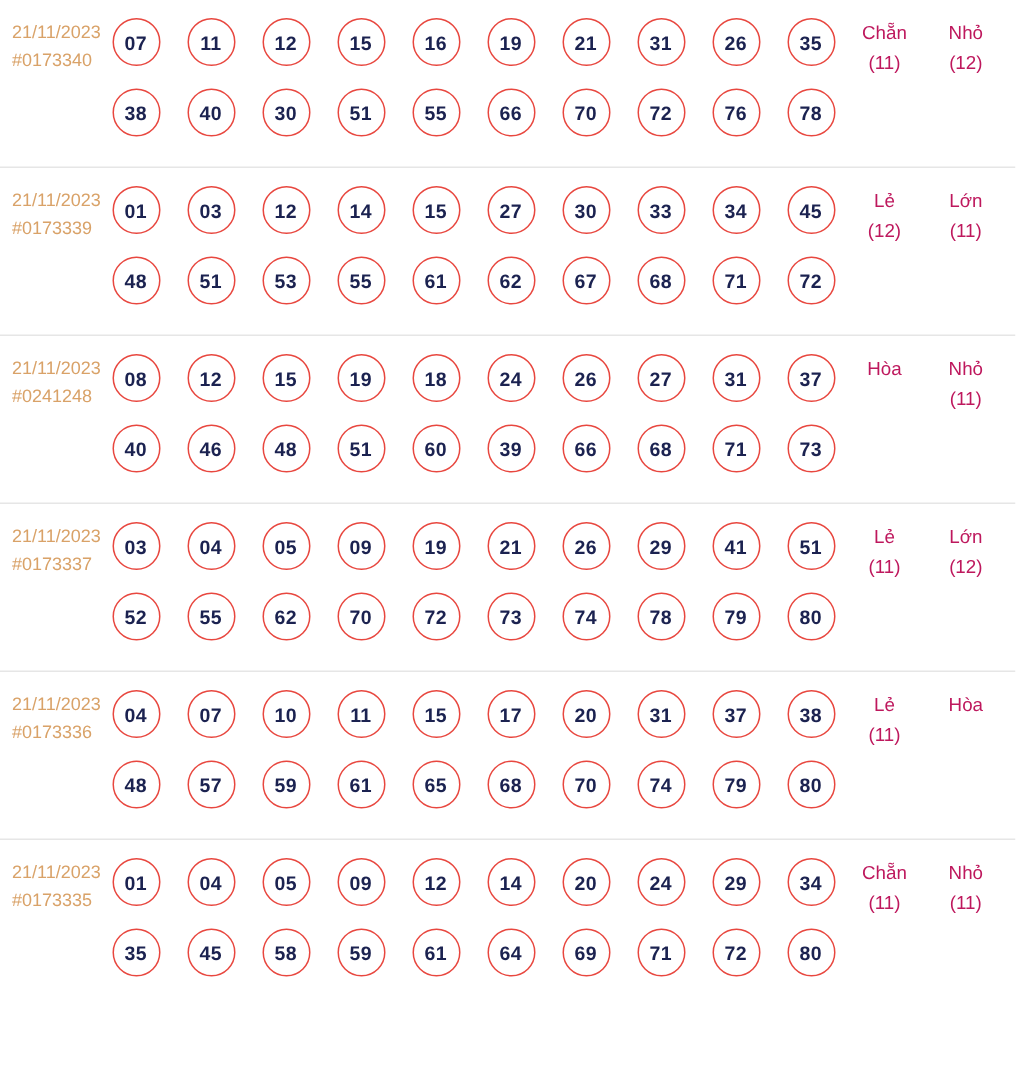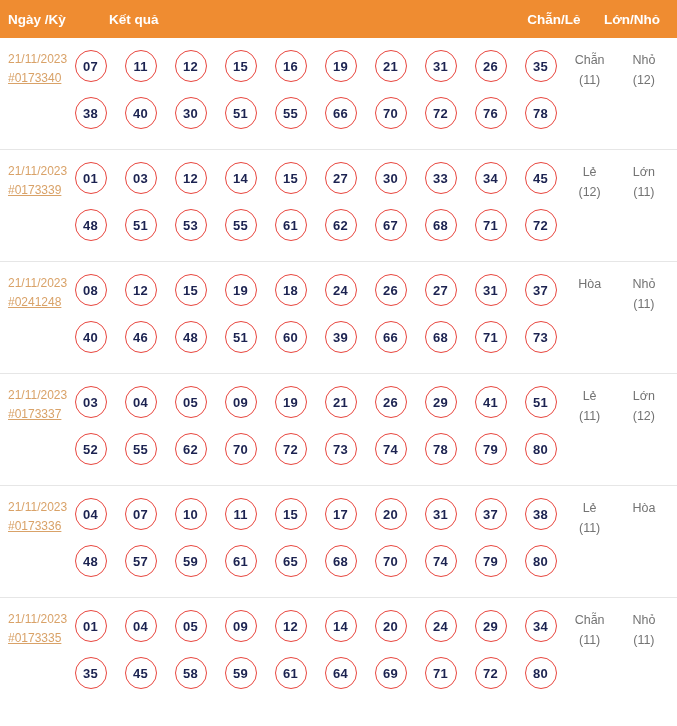--- a/index.html
+++ b/index.html
@@ -71,21 +71,20 @@
     width: 95px;
     padding: 12px 0 0 8px;
     box-sizing: border-box;
     color: #d9a268;
     font-size: 12px;
     line-height: 19px;
     white-space: nowrap;
   }
   .cell-date .date-id {
     display: block;
-    text-decoration: underline;
   }
 
   .cell-result {
     flex: 1 1 auto;
     padding-top: 9px;
     padding-left: 6px;
     box-sizing: border-box;
   }
   .ball-line {
     display: flex;
@@ -112,46 +111,40 @@
     font-weight: bold;
     letter-spacing: 0.2px;
     background: #ffffff;
   }
 
   .cell-oddeven,
   .cell-bigsmall {
     padding-top: 12px;
     box-sizing: border-box;
     text-align: center;
-    color: #737373;
+    color: #be185d;
     font-size: 12.5px;
     line-height: 20px;
   }
   .cell-oddeven {
     width: 78px;
   }
   .cell-bigsmall {
     width: 84px;
     padding-right: 6px;
   }
   .stat-count {
     display: block;
   }
 </style>
 </head>
 <body>
 
 <div class="results-table">
 
-  <div class="table-header">
-    <div class="th-date">Ngày /Kỳ</div>
-    <div class="th-result">Kết quả</div>
-    <div class="th-oddeven">Chẵn/Lẻ</div>
-    <div class="th-bigsmall">Lớn/Nhỏ</div>
-  </div>
 
   <div id="rows-container">
       <div class="result-row">
         <div class="cell-date"><span>21/11/2023</span><span class="date-id">#0173340</span></div>
         <div class="cell-result">
           <div class="ball-line">
             <span class="ball">07</span>
             <span class="ball">11</span>
             <span class="ball">12</span>
             <span class="ball">15</span>

